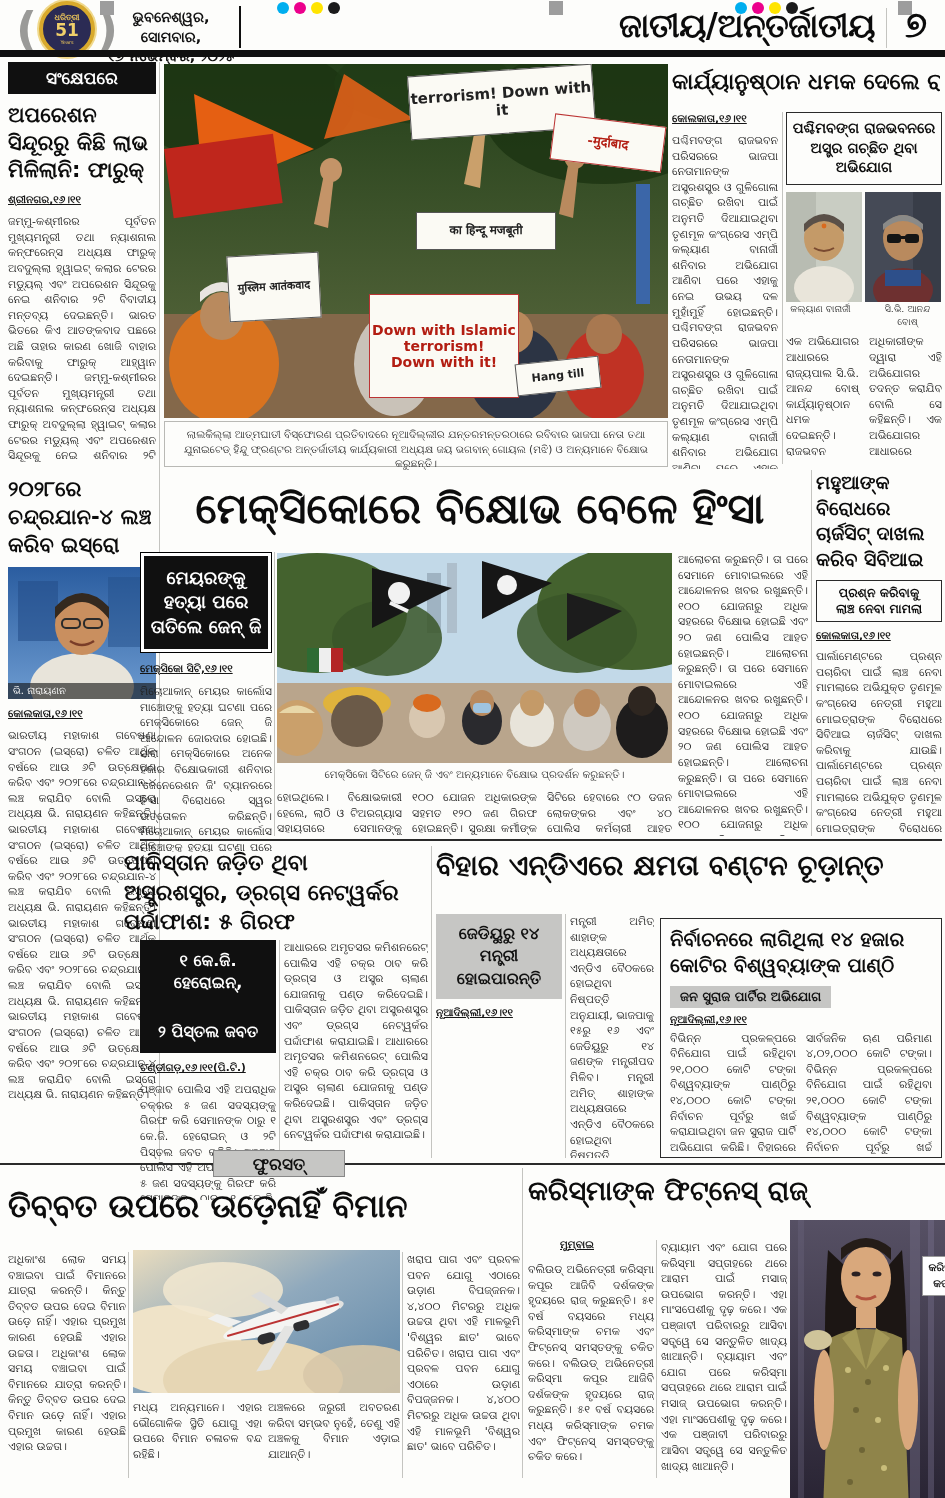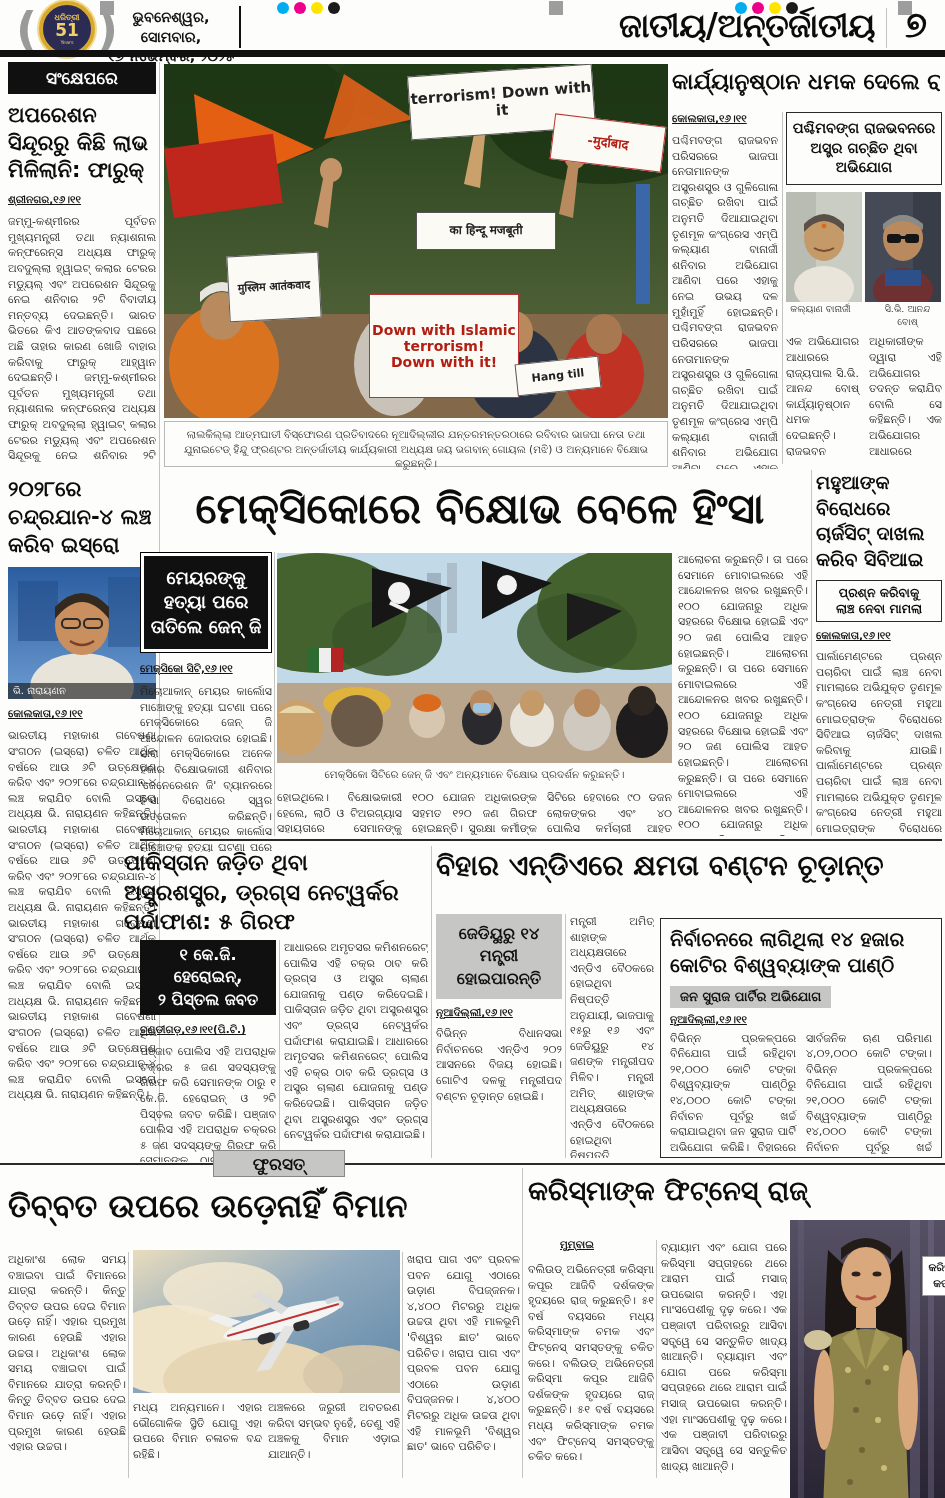--- a/index.html
+++ b/index.html
@@ -264,39 +264,38 @@
     <div class="headline" style="font-size:19px; line-height:1.35;">ମହୁଆଙ୍କ ବିରୋଧରେ ଚାର୍ଜସିଟ୍ ଦାଖଲ କରିବ ସିବିଆଇ</div>
     <div class="boxed headline" style="font-size:12.5px; text-align:center; padding:4px 14px; margin-top:7px; line-height:1.3;">ପ୍ରଶ୍ନ କରିବାକୁ ଲାଞ୍ଚ ନେବା ମାମଲା</div>
     <div class="dateline" style="margin:7px 0;"><span>କୋଲକାତା,୧୬।୧୧</span></div>
     <div class="body-text" style="height:188px;">ପାର୍ଲାମେଣ୍ଟରେ ପ୍ରଶ୍ନ ପଚାରିବା ପାଇଁ ଲାଞ୍ଚ ନେବା ମାମଲାରେ ଅଭିଯୁକ୍ତ ତୃଣମୂଳ କଂଗ୍ରେସ ନେତ୍ରୀ ମହୁଆ ମୋଇତ୍ରାଙ୍କ ବିରୋଧରେ ସିବିଆଇ ଚାର୍ଜସିଟ୍ ଦାଖଲ କରିବାକୁ ଯାଉଛି। ପାର୍ଲାମେଣ୍ଟରେ ପ୍ରଶ୍ନ ପଚାରିବା ପାଇଁ ଲାଞ୍ଚ ନେବା ମାମଲାରେ ଅଭିଯୁକ୍ତ ତୃଣମୂଳ କଂଗ୍ରେସ ନେତ୍ରୀ ମହୁଆ ମୋଇତ୍ରାଙ୍କ ବିରୋଧରେ ସିବିଆଇ ଚାର୍ଜସିଟ୍ ଦାଖଲ କରିବାକୁ ଯାଉଛି।</div>
   </div>
 
   <div class="abs" style="left:140px; top:839px; width:802px; height:2px; background:#2a2a2a;"></div>
 
   <div class="abs headline" style="left:124px; top:848px; width:288px; font-size:22px; line-height:1.35;">ପାକିସ୍ତାନ ଜଡ଼ିତ ଥିବା ଅସ୍ତ୍ରଶସ୍ତ୍ର, ଡ୍ରଗ୍ସ ନେଟ୍‌ୱର୍କର ପର୍ଦ୍ଦାଫାଶ: ୫ ଗିରଫ</div>
   <div class="abs" style="left:140px; top:940px; width:136px;">
-    <div class="black-box" style="flex-direction:column; padding:4px 4px; font-size:16px; line-height:1.4;">
+    <div class="black-box" style="flex-direction:column; padding:10px 4px; font-size:16px; line-height:1.4;gap:26px;">
       <div>୧ କେ.ଜି. ହେରୋଇନ୍,</div>
       <div>୨ ପିସ୍ତଲ ଜବତ</div>
     </div>
     <div class="dateline" style="margin:8px 0;"><span>ଚଣ୍ଡୀଗଡ଼,୧୬।୧୧(ପି.ଟି.)</span></div>
     <div class="body-text" style="height:118px;">ପଞ୍ଜାବ ପୋଲିସ ଏହି ଅପରାଧିକ ଚକ୍ରର ୫ ଜଣ ସଦସ୍ୟଙ୍କୁ ଗିରଫ କରି ସେମାନଙ୍କ ଠାରୁ ୧ କେ.ଜି. ହେରୋଇନ୍ ଓ ୨ଟି ପିସ୍ତଲ ଜବତ କରିଛି। ପଞ୍ଜାବ ପୋଲିସ ଏହି ଅପରାଧିକ ଚକ୍ରର ୫ ଜଣ ସଦସ୍ୟଙ୍କୁ ଗିରଫ କରି ସେମାନଙ୍କ ଠାରୁ ୧ କେ.ଜି. ହେରୋଇନ୍ ଓ ୨ଟି ପିସ୍ତଲ ଜବତ କରିଛି।</div>
   </div>
   <div class="abs hairline" style="left:279px; top:940px; width:1px; height:218px;"></div>
   <div class="abs body-text" style="left:284px; top:940px; width:144px; height:218px;">ଆଧାରରେ ଅମୃତସର କମିଶନରେଟ୍ ପୋଲିସ ଏହି ଚକ୍ର ଠାବ କରି ଡ୍ରଗ୍ସ ଓ ଅସ୍ତ୍ର ଚାଲାଣ ଯୋଜନାକୁ ପଣ୍ଡ କରିଦେଇଛି। ପାକିସ୍ତାନ ଜଡ଼ିତ ଥିବା ଅସ୍ତ୍ରଶସ୍ତ୍ର ଏବଂ ଡ୍ରଗ୍ସ ନେଟ୍‌ୱର୍କର ପର୍ଦ୍ଦାଫାଶ କରାଯାଇଛି। ଆଧାରରେ ଅମୃତସର କମିଶନରେଟ୍ ପୋଲିସ ଏହି ଚକ୍ର ଠାବ କରି ଡ୍ରଗ୍ସ ଓ ଅସ୍ତ୍ର ଚାଲାଣ ଯୋଜନାକୁ ପଣ୍ଡ କରିଦେଇଛି। ପାକିସ୍ତାନ ଜଡ଼ିତ ଥିବା ଅସ୍ତ୍ରଶସ୍ତ୍ର ଏବଂ ଡ୍ରଗ୍ସ ନେଟ୍‌ୱର୍କର ପର୍ଦ୍ଦାଫାଶ କରାଯାଇଛି।</div>
   <div class="abs hairline" style="left:431px; top:846px; width:1px; height:312px;"></div>
 
   <div class="abs headline nowrap1" style="left:436px; top:848px; width:506px; font-size:28px; line-height:1.3;">ବିହାର ଏନ୍‌ଡିଏରେ କ୍ଷମତା ବଣ୍ଟନ ଚୂଡ଼ାନ୍ତ</div>
   <div class="abs" style="left:436px; top:914px; width:126px;">
     <div class="gray-box" style="flex-direction:column; padding:9px 4px; font-size:16px; line-height:1.4;">
       <div>ଜେଡିୟୁରୁ ୧୪</div>
       <div>ମନ୍ତ୍ରୀ ହୋଇପାରନ୍ତି</div>
     </div>
     <div class="dateline" style="margin:7px 0;"><span>ନୂଆଦିଲ୍ଲୀ,୧୬।୧୧</span></div>
-    <div class="body-text" style="height:120px;">ବିଭିନ୍ନ ବିଧାନସଭା ନିର୍ବାଚନରେ ଏନ୍‌ଡିଏ ୨୦୨ ଆସନରେ ବିଜୟ ହୋଇଛି। ଗୋଟିଏ ଦଳକୁ ମନ୍ତ୍ରୀପଦ ବଣ୍ଟନ ଚୂଡ଼ାନ୍ତ ହୋଇଛି।</div>
   </div>
   <div class="abs hairline" style="left:565px; top:914px; width:1px; height:244px;"></div>
   <div class="abs body-text" style="left:570px; top:914px; width:84px; height:244px;">ମନ୍ତ୍ରୀ ଅମିତ୍ ଶାହାଙ୍କ ଅଧ୍ୟକ୍ଷତାରେ ଏନ୍‌ଡିଏ ବୈଠକରେ ହୋଇଥିବା ନିଷ୍ପତ୍ତି ଅନୁଯାୟୀ, ଭାଜପାକୁ ୧୫ରୁ ୧୬ ଏବଂ ଜେଡିୟୁରୁ ୧୪ ଜଣଙ୍କ ମନ୍ତ୍ରୀପଦ ମିଳିବ। ମନ୍ତ୍ରୀ ଅମିତ୍ ଶାହାଙ୍କ ଅଧ୍ୟକ୍ଷତାରେ ଏନ୍‌ଡିଏ ବୈଠକରେ ହୋଇଥିବା ନିଷ୍ପତ୍ତି ଅନୁଯାୟୀ, ଭାଜପାକୁ ୧୫ରୁ ୧୬ ଏବଂ ଜେଡିୟୁରୁ ୧୪ ଜଣଙ୍କ ମନ୍ତ୍ରୀପଦ ମିଳିବ।</div>
 
   <div class="abs boxed" style="left:660px; top:918px; width:282px; height:240px; padding:8px 9px; background:#fdfdfb;">
     <div class="headline" style="font-size:19.5px; line-height:1.35;">ନିର୍ବାଚନରେ ଲାଗିଥିଲା ୧୪ ହଜାର କୋଟିର ବିଶ୍ୱବ୍ୟାଙ୍କ ପାଣ୍ଠି</div>
     <div style="display:flex; align-items:center; gap:8px; margin-top:6px;">
       <div class="gray-box" style="padding:3px 10px; font-size:13px;">ଜନ ସୁରାଜ ପାର୍ଟିର ଅଭିଯୋଗ</div>
     </div>
     <div class="dateline" style="margin:5px 0; text-align:left;"><span>ନୂଆଦିଲ୍ଲୀ,୧୬।୧୧</span></div>

